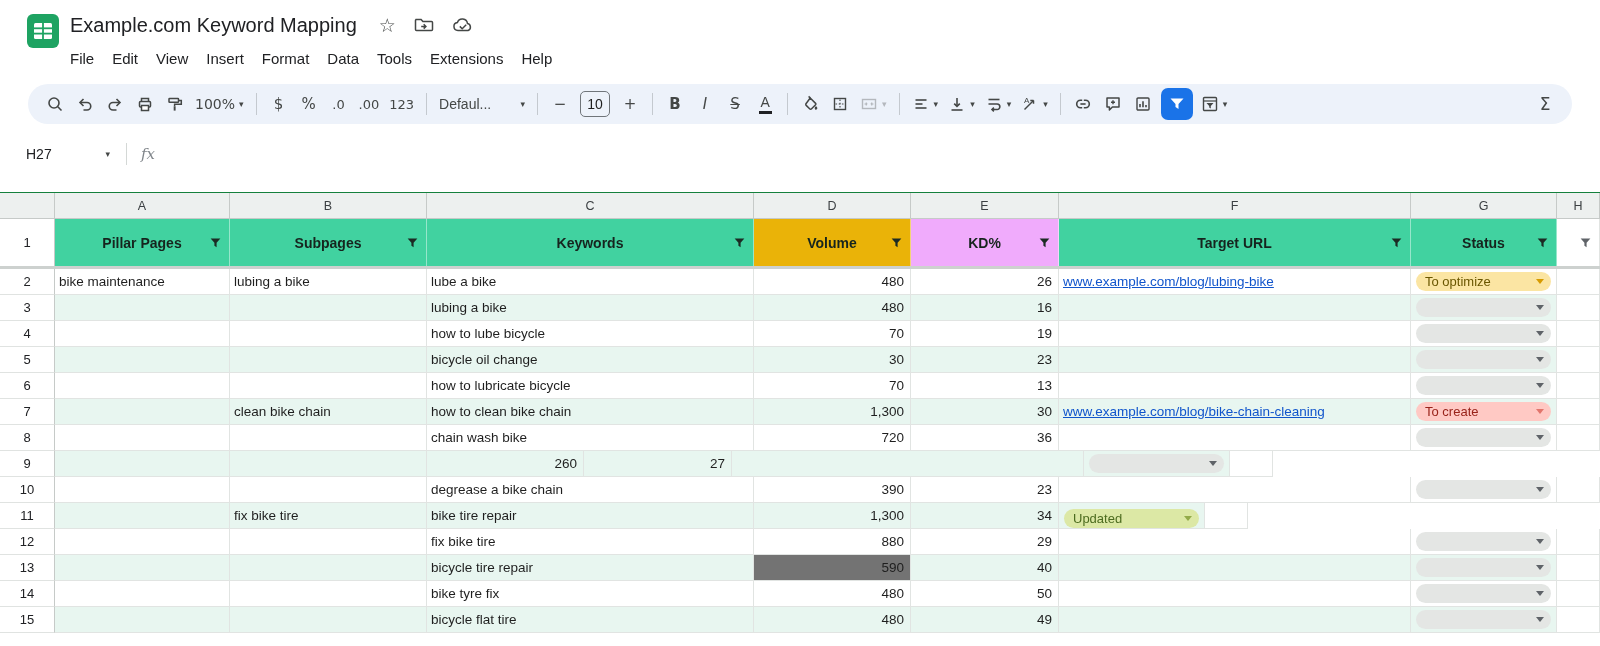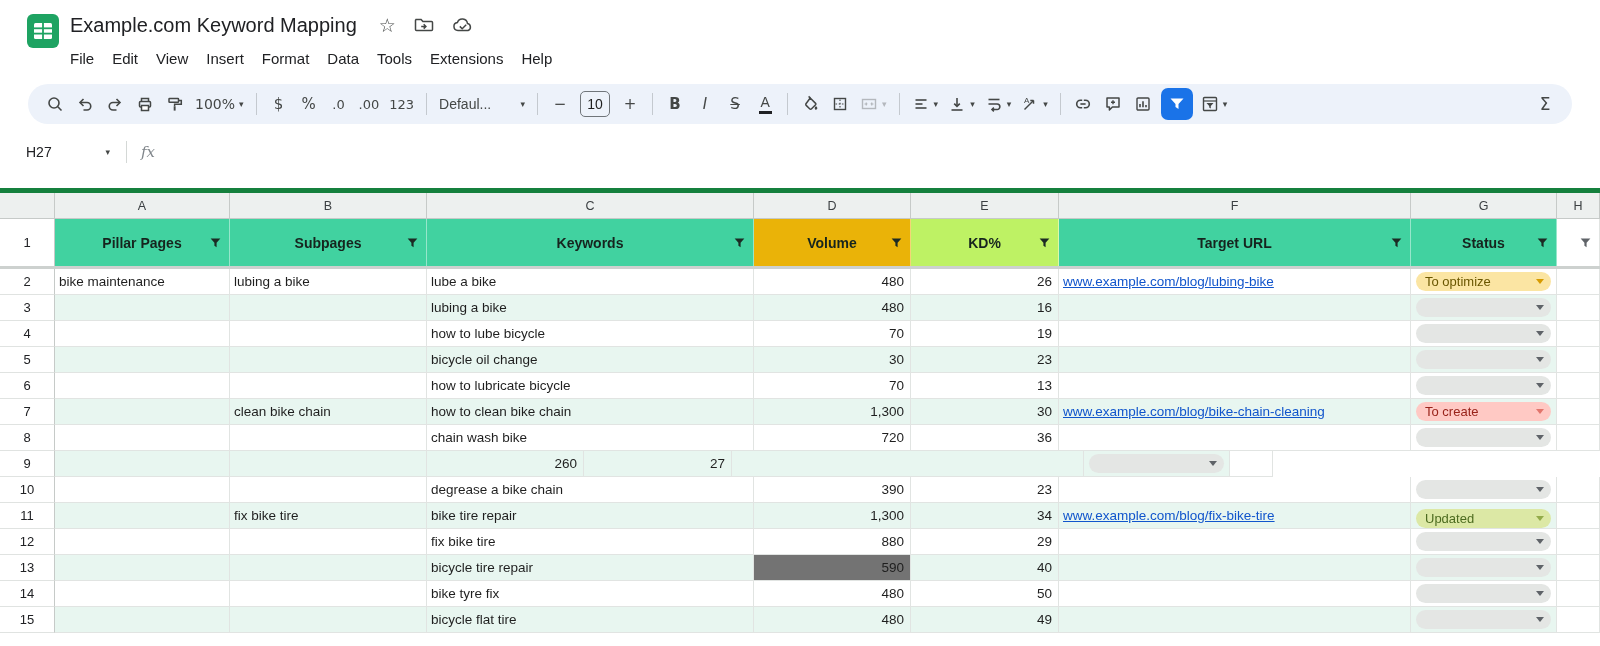--- a/index.html
+++ b/index.html
@@ -31,21 +31,21 @@
 .size-box{width:30px;height:26px;border:1px solid #70757a;border-radius:5px;display:flex;align-items:center;justify-content:center;font-size:14px;margin:0 5px;cursor:text;flex:0 0 auto}
 .b{font-weight:bold}.i{font-style:italic}.s{text-decoration:line-through}
 .tcol{flex-direction:column;line-height:1;font-size:14px}
 .tcol .bar{width:13px;height:3px;background:#202124;margin-top:2px}
 .disabled{color:#b4b8bd}
 .disabled .caret{color:#b4b8bd}
 .active-filter{background:#1a73e8;width:32px;height:32px;border-radius:7px;margin:0 3px}
 .sigma{margin-left:auto;font-size:17px}
 
 
-.formula-bar{height:61px;border-bottom:5px solid #15803d;display:flex;align-items:center;padding:0 0 16px 12px}
+.formula-bar{height:61px;border-bottom:1px solid #15803d;display:flex;align-items:center;padding:0 0 16px 12px}
 .name-box{display:flex;align-items:center;justify-content:space-between;width:104px;padding:0 6px 0 14px;font-size:14px;color:#202124;cursor:pointer}
 .fdiv{width:1px;height:22px;background:#d4d8d6;margin:0 14px 0 10px}
 .fx{font-family:"DejaVu Serif",serif;font-style:italic;font-size:15px;color:#80868b}
 
 
 .grid{position:relative;width:1600px}
 .row{display:flex}
 .s-cell{height:26px;background:#edf0ef;border-right:1px solid #c6cac8;border-bottom:1px solid #c6cac8;display:flex;align-items:center;justify-content:center;font-size:12.5px;color:#3c4043;flex:0 0 auto;cursor:pointer}
 .hcell{height:47px;position:relative;display:flex;align-items:center;justify-content:center;font-size:14px;font-weight:bold;color:#16241e;border-right:1px solid rgba(255,255,255,.45);flex:0 0 auto;cursor:cell}
 .hcell.empty{background:#fff;border-right:1px solid #e1e4e2}
@@ -298,21 +298,21 @@
         <svg class="funnel" width="11" height="11" viewBox="0 0 12 12">
           <path d="M.7 1h10.6L7.2 5.8v4.8L4.8 9V5.8z" fill="#1c2b24"></path>
         </svg>
       </div>
       <div class="hcell" style="width: 157px; background: #eab308;">
         <span class="htext">Volume</span>
         <svg class="funnel" width="11" height="11" viewBox="0 0 12 12">
           <path d="M.7 1h10.6L7.2 5.8v4.8L4.8 9V5.8z" fill="#1c2b24"></path>
         </svg>
       </div>
-      <div class="hcell" style="width: 148px; background: #bef264;">
+      <div class="hcell" style="width: 148px; background: #f0abfc;">
         <span class="htext">KD%</span>
         <svg class="funnel" width="11" height="11" viewBox="0 0 12 12">
           <path d="M.7 1h10.6L7.2 5.8v4.8L4.8 9V5.8z" fill="#1c2b24"></path>
         </svg>
       </div>
       <div class="hcell" style="width: 352px; background: rgb(65, 210, 160);">
         <span class="htext">Target URL</span>
         <svg class="funnel" width="11" height="11" viewBox="0 0 12 12">
           <path d="M.7 1h10.6L7.2 5.8v4.8L4.8 9V5.8z" fill="#1c2b24"></path>
         </svg>
@@ -479,23 +479,20 @@
         </div>
         <div class="cell txt" style="width: 43px;"></div>
       </div>
       <div class="row data-row">
         <div class="gut" style="width: 55px;">11</div>
         <div class="cell txt" style="width: 175px; background: rgb(232, 246, 240);"></div>
         <div class="cell txt" style="width: 197px; background: rgb(232, 246, 240);">fix bike tire</div>
         <div class="cell txt" style="width: 327px; background: rgb(232, 246, 240);">bike tire repair</div>
         <div class="cell num" style="width: 157px; background: rgb(232, 246, 240);">1,300</div>
         <div class="cell num" style="width: 148px; background: rgb(232, 246, 240);">34</div>
-        <div class="cell txt" style="width: 352px; background: rgb(232, 246, 240);">
-          <a class="link">www.example.com/blog/fix-bike-tire</a>
-        </div>
         <div class="cell chipcell" style="width: 146px; background: rgb(232, 246, 240); align-items: flex-end;">
           <div class="chip" style="background:#dce8a5;color:#4c6b1f">
             <span class="chip-label">Updated</span>
             <span class="chip-arrow" style="border-top-color:#93ab4a"></span>
           </div>
         </div>
         <div class="cell txt" style="width: 43px;"></div>
       </div>
       <div class="row data-row">
         <div class="gut" style="width: 55px;">12</div>

